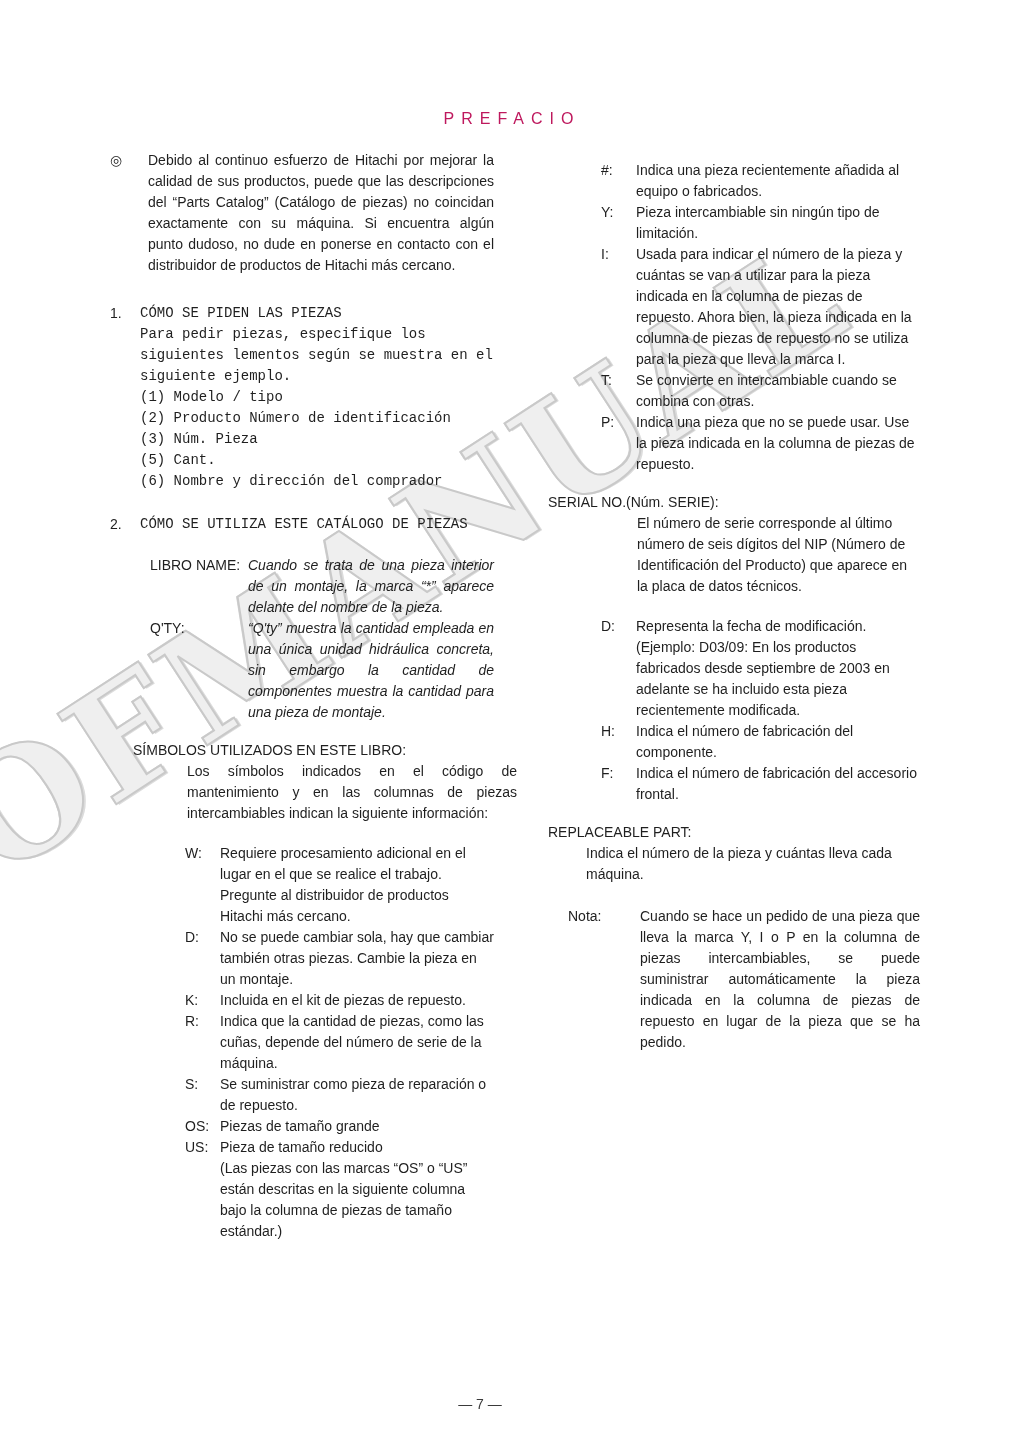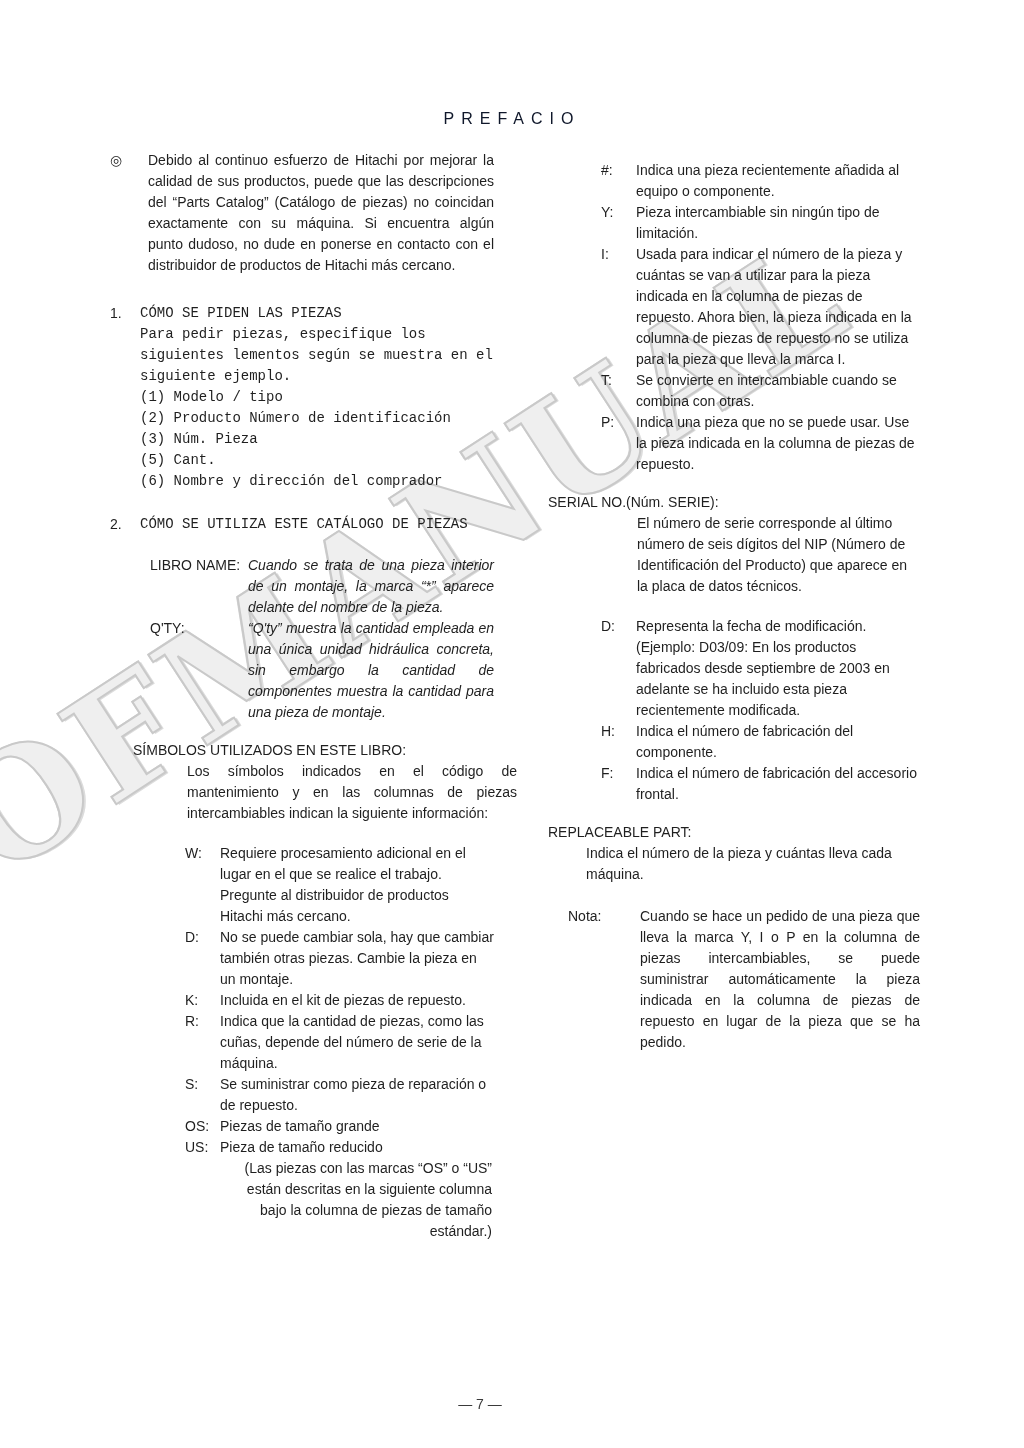--- a/index.html
+++ b/index.html
@@ -15,21 +15,21 @@
     letter-spacing:4px; white-space:nowrap;
     transform:rotate(-33deg); transform-origin:0 50%;
     color:#efefef; -webkit-text-stroke:2px #c9c9c9;
     text-shadow:2px 2px 0 #dcdcdc, -1px -1px 0 #d4d4d4;
     z-index:0; user-select:none;
   }
   
   .title {
     position:absolute; top:108px; left:0; width:100%; margin:0;
     text-align:center; font-size:16px; font-weight:normal;
-    letter-spacing:7px; color:#0f172a; z-index:1;
+    letter-spacing:7px; color:#be185d; z-index:1;
   }
   .footer {
     position:absolute; top:1394px; left:0; width:960px; text-align:center;
     color:#3a3a3a; z-index:1;
   }
   
   .col { position:absolute; z-index:1; }
   .col-left  { left:110px; top:150px; width:384px; }
   .col-right { left:548px; top:160px; width:372px; }
   p, .line { margin:0; }
@@ -49,21 +49,21 @@
   .def-term { width:98px; flex:none; }
   .def-desc { flex:1; text-align:justify;font-style:italic; }
   
   .symbols { margin-top:17px; }
   .symbols-heading { margin-left:23px; }
   .symbols-body { margin-left:77px; width:330px; text-align:justify; }
   .symrows { margin-top:19px; }
   .sym-row { display:flex; margin-left:75px; }
   .sym-term { width:35px; flex:none; }
   .sym-desc { flex:1; }
-  .sym-note { margin-left:110px; width:272px;text-align:right; }
+  .sym-note { margin-left:110px; width:272px; }
   
   .mark-row { display:flex; margin-left:53px; }
   .mark-term { width:35px; flex:none; }
   .mark-desc { flex:1; }
   .serial { margin-top:17px; }
   .serial-body { margin-left:89px; width:283px; }
   .marks2 { margin-top:19px; }
   .replaceable { margin-top:17px; }
   .replaceable-body { margin-left:38px; width:342px; }
   .nota-row { display:flex; margin-left:20px; margin-top:21px; }
@@ -158,21 +158,21 @@
       <p class="sym-note">(Las piezas con las marcas “OS” o “US” están descritas en la siguiente columna bajo la columna de piezas de tamaño estándar.)</p>
     </div>
 
   </div>
 
   <div class="col col-right">
 
     <div>
       <div class="mark-row">
         <span class="mark-term">#:</span>
-        <p class="mark-desc">Indica una pieza recientemente añadida al equipo o componente.</p>
+        <p class="mark-desc">Indica una pieza recientemente añadida al equipo o fabricados.</p>
       </div>
       <div class="mark-row">
         <span class="mark-term">Y:</span>
         <p class="mark-desc">Pieza intercambiable sin ningún tipo de limitación.</p>
       </div>
       <div class="mark-row">
         <span class="mark-term">I:</span>
         <p class="mark-desc">Usada para indicar el número de la pieza y cuántas se van a utilizar para la pieza indicada en la columna de piezas de repuesto. Ahora bien, la pieza indicada en la columna de piezas de repuesto no se utiliza para la pieza que lleva la marca I.</p>
       </div>
       <div class="mark-row">

